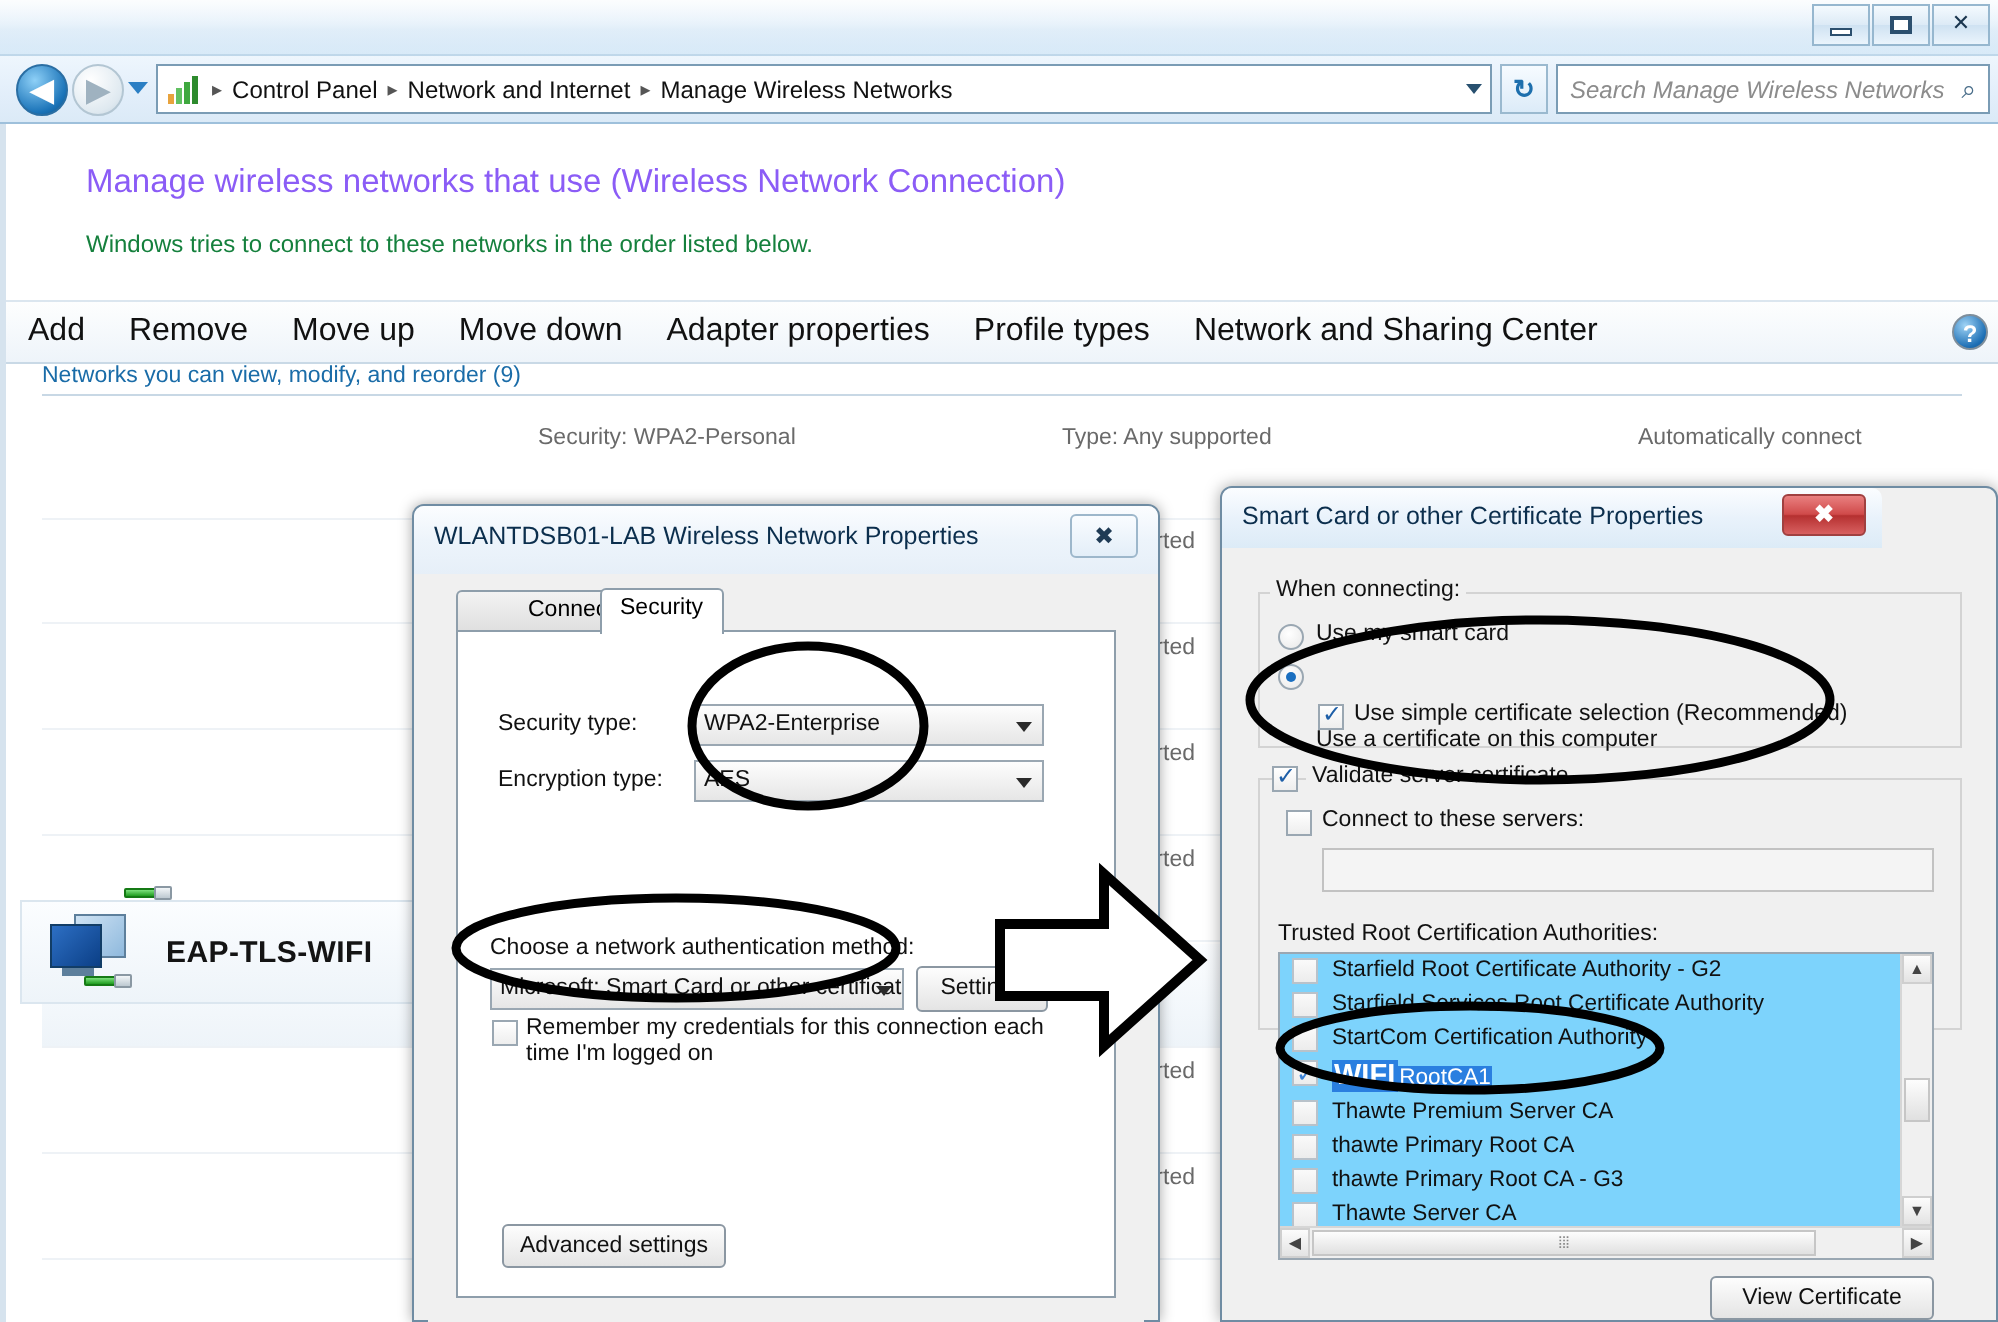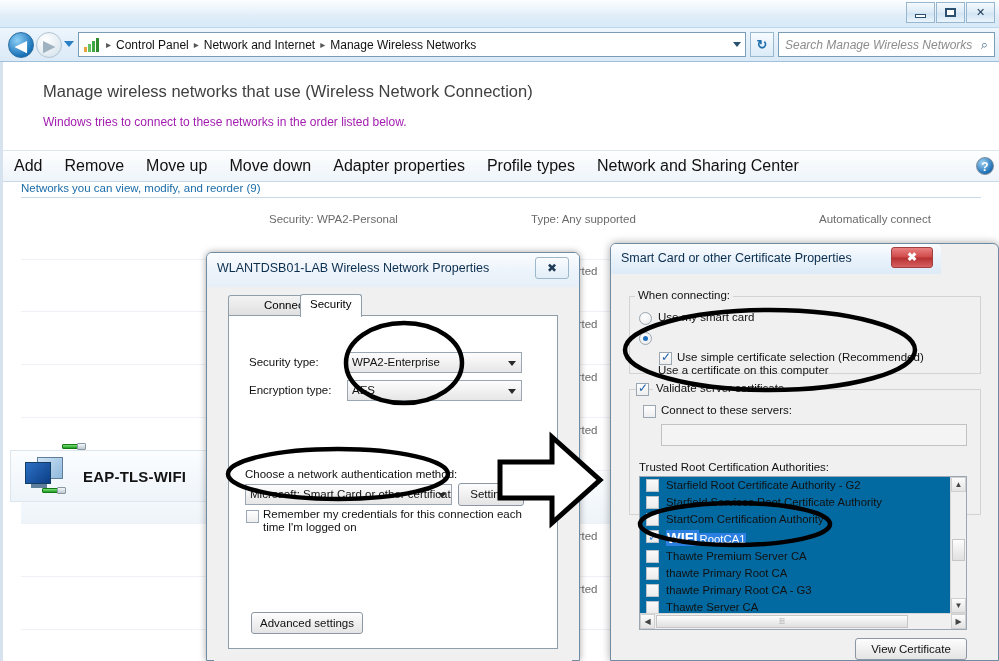--- a/index.html
+++ b/index.html
@@ -105,25 +105,25 @@
   #search-icon { margin-left:auto; color:#4a6e8a; font-size:13px; }
 
   
   #content {
     position:absolute; left:0; top:62px; width:999px; height:599px;
     background:#fff;
     border-left:3px solid #d6e3ee;
   }
   #page-title {
     position:absolute; left:40px; top:20px;
-    font-size:16.5px; color:#404040;
+    font-size:16.5px; color:#8b5cf6;
   }
   #page-sub {
     position:absolute; left:40px; top:53px;
-    font-size:12px; color:#a21caf;
+    font-size:12px; color:#15803d;
   }
   #toolbar {
     position:absolute; left:0; top:88px; width:999px; height:32px;
     background:linear-gradient(180deg,#fdfefe,#eef4fa);
     border-top:1px solid #dbe6ef; border-bottom:1px solid #c9d9e6;
     display:flex; align-items:center;
   }
   .tb-item { font-size:16px; color:#111; padding:0 11px; white-space:nowrap; }
   #help-icon {
     position:absolute; right:8px; top:6px; width:18px;height:18px;border-radius:50%;
@@ -277,21 +277,21 @@
   .groupbox {
     position:absolute; border:1px solid #d3d3d3; background:transparent;
   }
   .gb-title {
     position:absolute; font-size:11.5px; color:#111; background:#f0f0f0; padding:0 3px;
   }
   .txtinput {
     position:absolute; background:#f4f4f4; border:1px solid #c2c2c2;
   }
   .listbox {
-    position:absolute; background:#0369a1; border:1px solid #9aa7b2; overflow:hidden;
+    position:absolute; background:#7dd3fc; border:1px solid #9aa7b2; overflow:hidden;
   }
   .lb-item {
     position:relative; height:17px; font-size:11.3px; color:#111;
     padding-left:26px; line-height:17px; white-space:nowrap;
   }
   .lb-item .cb {
     position:absolute; left:6px; top:2px; width:13px;height:13px;
     border:1px solid #b9c2ca; background:linear-gradient(180deg,#fafafa,#ececec);
   }
   .lb-item.checked .cb:after {

